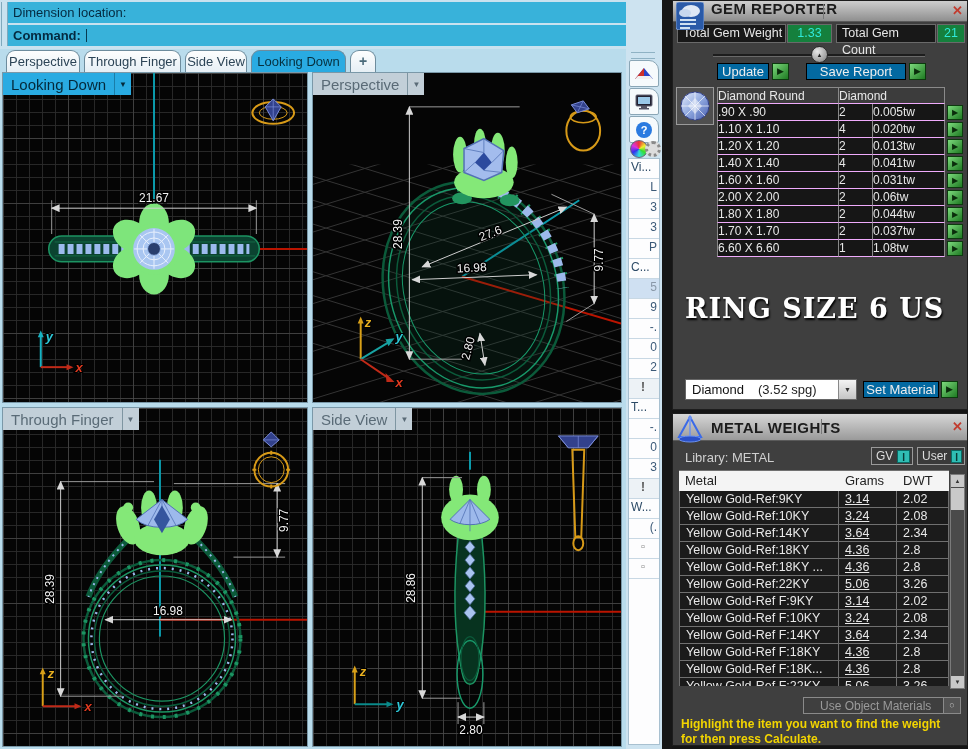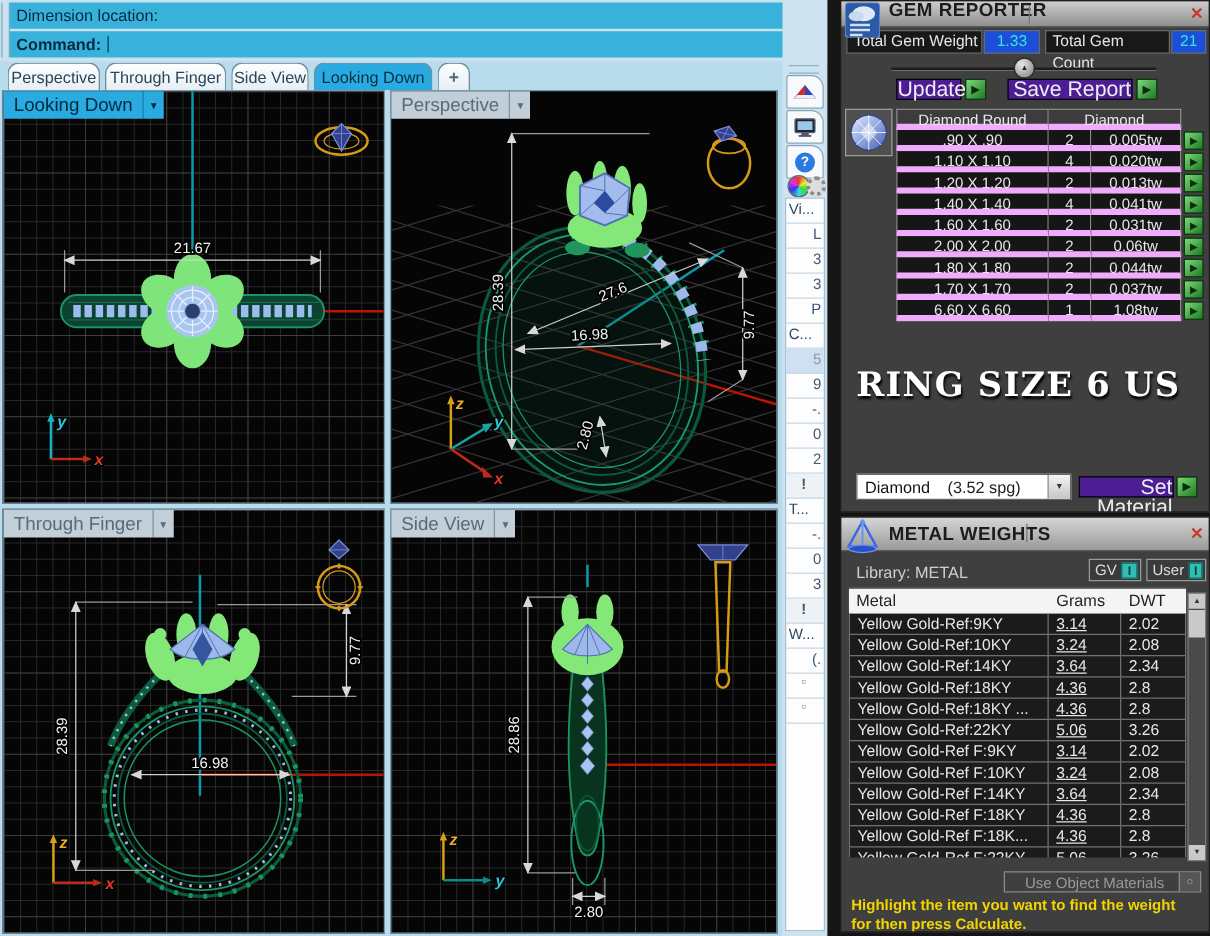--- a/index.html
+++ b/index.html
@@ -63,37 +63,37 @@
   .ptitle{position:absolute;left:38px;top:2px;font-weight:bold;font-size:15px;color:#1c1c1c;letter-spacing:.4px;white-space:nowrap;}
   #gem-panel .ptitle{top:-1px;}
   #metal-panel .ptitle{top:5px;}
   .phead-div{position:absolute;top:3px;height:15px;border-left:1px solid #777;}
   .pclose{position:absolute;right:4px;top:2px;color:#c23b2e;font-weight:bold;font-size:13px;}
   #metal-panel .pclose{top:5px;}
   .picon{position:absolute;left:3px;top:1px;width:28px;height:28px;z-index:3;}
   
   .tbox{position:absolute;height:19px;box-sizing:border-box;border:1px solid #6a6a6a;font-size:12.5px;line-height:17px;}
   .tlab{background:#181818;color:#e6e6e6;padding-left:5px;}
-  .tval{background:#1d4ed8;color:#2fe9d9;text-align:center;}
+  .tval{background:#15803d;color:#2fe9d9;text-align:center;}
   #twl{left:4px;top:23px;width:109px;}
   #twv{left:114px;top:23px;width:45px;}
   #tcl{left:163px;top:23px;width:100px;}
   #tcv{left:264px;top:23px;width:28px;}
   .slider-line{position:absolute;left:40px;top:53px;width:212px;height:2px;background:#1d1d1d;border-bottom:1px solid #6a6a6a;}
   .slider-thumb{position:absolute;left:138px;top:45px;width:17px;height:17px;border-radius:50%;background:radial-gradient(circle at 35% 30%,#e8e8e8,#7d7d7d);border:1px solid #2a2a2a;display:flex;align-items:center;justify-content:center;font-size:6px;color:#222;box-sizing:border-box;}
-  .dbtn{position:absolute;height:17px;background:#4c1d95;color:#eee;font-size:17px;line-height:16px;text-align:right;border:1px solid #000;box-sizing:border-box;}
+  .dbtn{position:absolute;height:17px;background:#0369a1;color:#eee;font-size:13px;line-height:16px;text-align:center;border:1px solid #000;box-sizing:border-box;}
   .gbtn{position:absolute;width:17px;height:17px;background:linear-gradient(135deg,#7cd97c,#1e7a22);border:1px solid #0c3a0e;color:#0a2c0b;font-size:9px;line-height:15px;text-align:center;box-sizing:border-box;}
   #upd{left:44px;top:62px;width:52px;}
   #gb1{left:99px;top:62px;}
   #sav{left:133px;top:62px;width:100px;}
   #gb2{left:236px;top:62px;}
   .gemthumb{position:absolute;left:3px;top:86px;width:38px;height:38px;background:#4f4f4f;border:1px solid #9a9a9a;box-sizing:border-box;}
   .gemtable{position:absolute;left:44px;top:86px;width:250px;}
   .gtrow{display:flex;height:17px;}
-  .gcell{box-sizing:border-box;background:#161616;border-right:1px solid #8a8a8a;border-bottom:5px solid #f0abfc;text-align:center;font-size:12px;line-height:16px;color:#e8e8e8;}
+  .gcell{box-sizing:border-box;background:#161616;border-right:1px solid #8a8a8a;border-bottom:1px solid #f0abfc;font-size:12px;line-height:16px;color:#e8e8e8;}
   .gtrow .gcell:first-child{border-left:1px solid #8a8a8a;}
   .gtrow.ghead .gcell{background:#3c3c3c;border-top:1px solid #8a8a8a;}
   .gc1{width:122px;}.gc2{width:34px;}.gc3{width:72px;}.gc23{width:106px;}
   .garr{position:relative;width:16px;height:15px;margin:1px 0 0 2px;background:linear-gradient(135deg,#7cd97c,#1e7a22);border:1px solid #0c3a0e;color:#0a2c0b;font-size:8px;line-height:13px;text-align:center;box-sizing:border-box;}
   .ringsize{position:absolute;left:12px;top:292px;font-family:"DejaVu Serif","Liberation Serif",serif;font-weight:bold;font-size:27px;color:#fff;letter-spacing:1px;text-shadow:1px 2px 2px #000;}
   .mat-dropdown{position:absolute;left:12px;top:378px;width:172px;height:21px;background:#fff;border:1px solid #666;display:flex;align-items:center;padding-left:6px;font-size:13px;color:#111;box-sizing:border-box;}
   .mat-spg{margin-left:14px;color:#222;}
   .mat-arrow{margin-left:auto;width:17px;height:100%;background:linear-gradient(#f4f4f4,#c5c5c5);border-left:1px solid #888;font-size:7px;display:flex;align-items:center;justify-content:center;color:#333;}
   #setmat{left:190px;top:380px;width:76px;}
   #gb3{left:268px;top:380px;}

